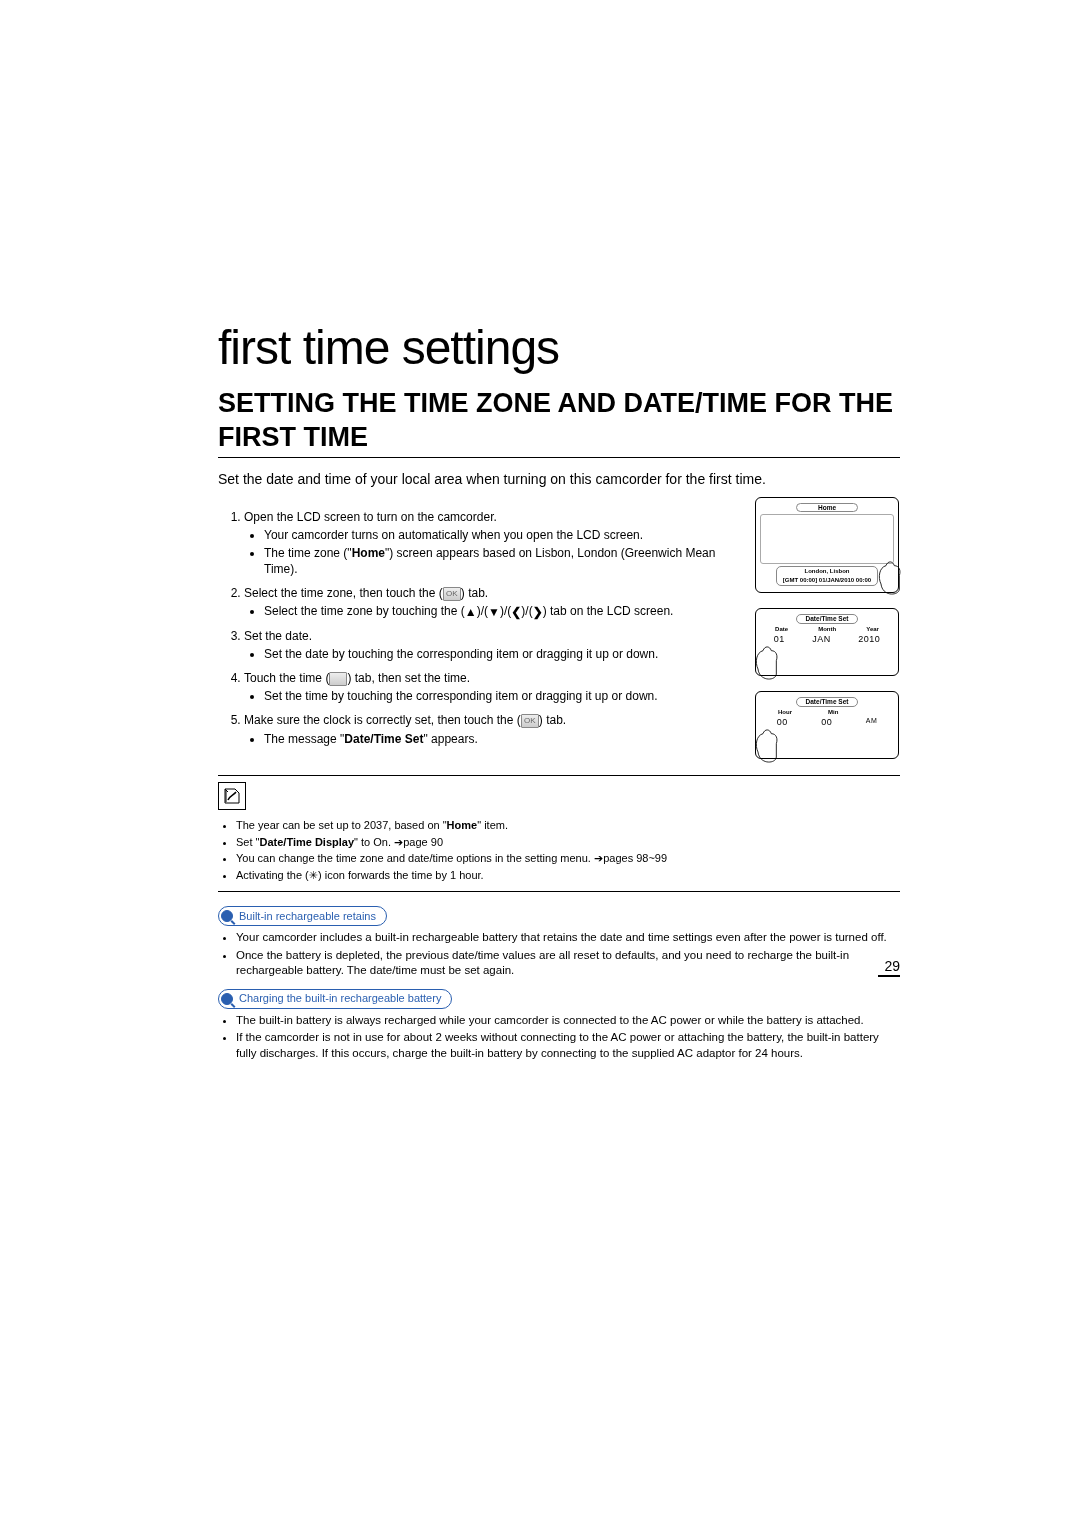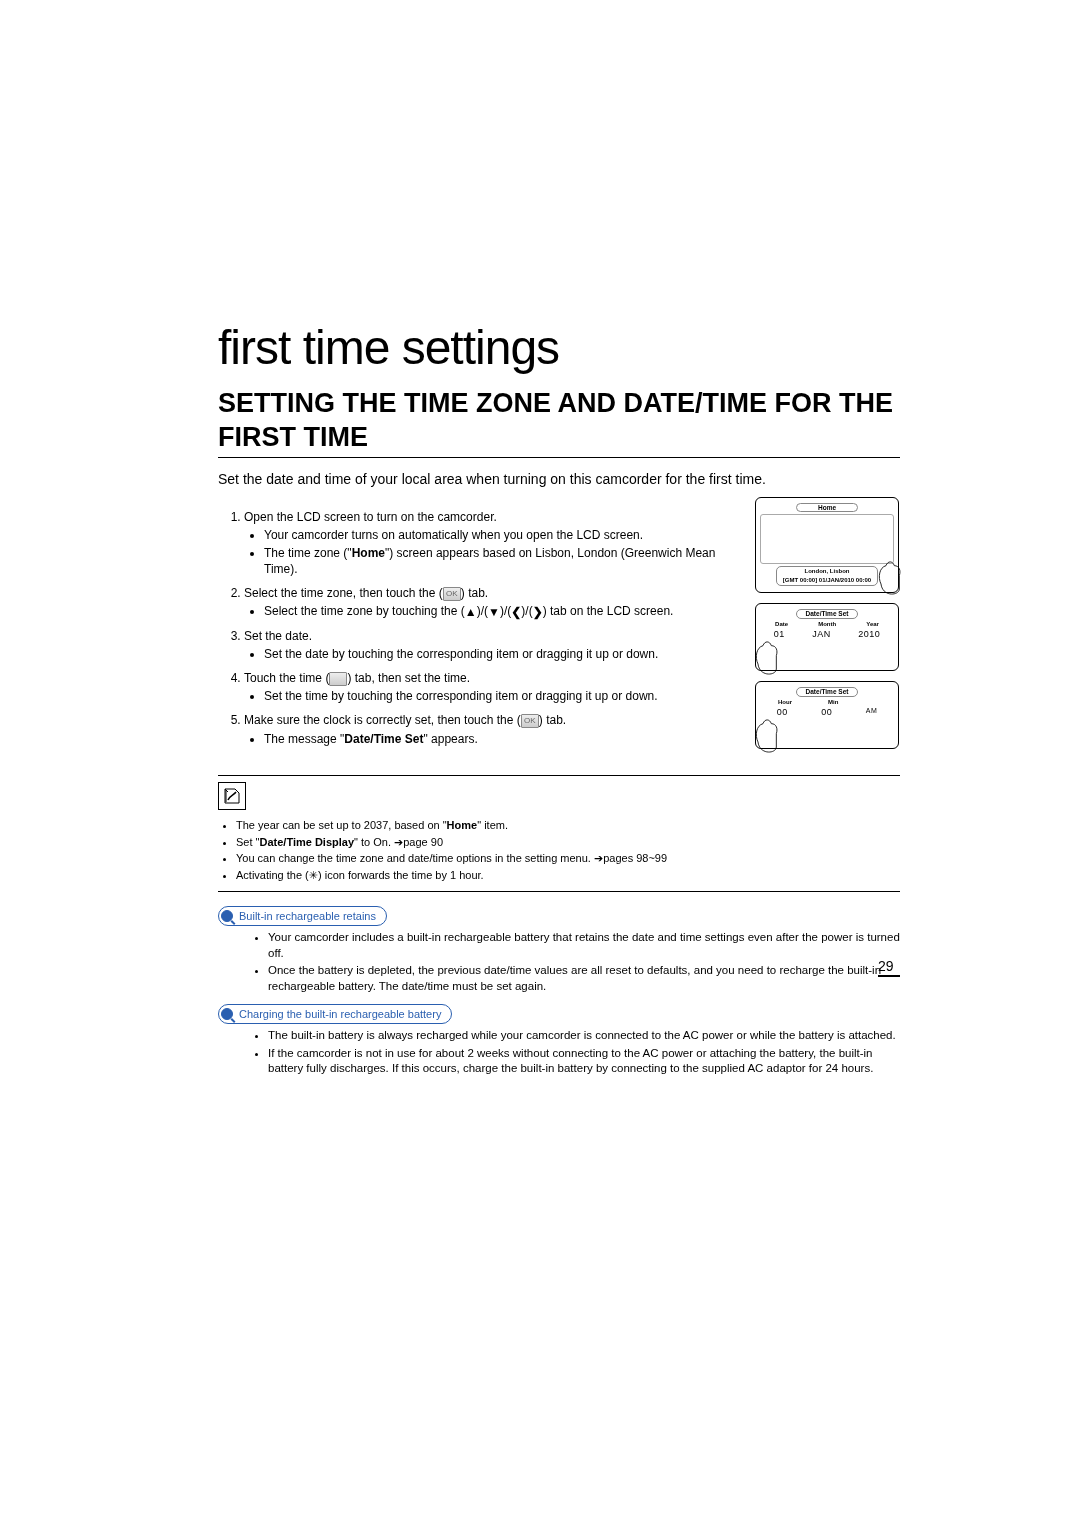--- a/index.html
+++ b/index.html
@@ -78,20 +78,21 @@
     font-size: 12px;
     vertical-align: middle;
     line-height: 1;
   }
   .screens {
     width: 145px;
     display: flex;
     flex-direction: column;
     gap: 10px;
     position: relative;
+    justify-content: space-between;
   }
   .screen-wrap { position: relative; }
   .screen {
     width: 134px;
     border: 1px solid #000;
     border-radius: 6px;
     padding: 4px 4px 6px 4px;
     font-size: 7px;
     text-align: center;
     line-height: 1.2;
@@ -181,26 +182,27 @@
   }
   .pill .mag::after {
     content:"";
     position:absolute;
     width:2px;height:5px;
     background:#2a5fb0;
     bottom:-4px;right:-2px;
     transform:rotate(-45deg);
   }
   .callout-list { margin:0 0 10px 0; padding-left:18px; }
-  .callout-list li { margin-bottom:2px;margin-left:32px; }
+  .callout-list li { margin-bottom:2px; }
   .page-num {
     position: absolute;
     right: 0;
     top: 638px;
     font-size: 14px;
+    text-align: right;
   }
   .page-num .bar { border-bottom:2px solid #000; width:22px; margin-left:auto; margin-top:1px;}
   b { font-weight: bold; }
 </style>
 </head>
 <body>
 
 <div class="page">
 
   <h1 class="chapter-title">first time settings</h1>

